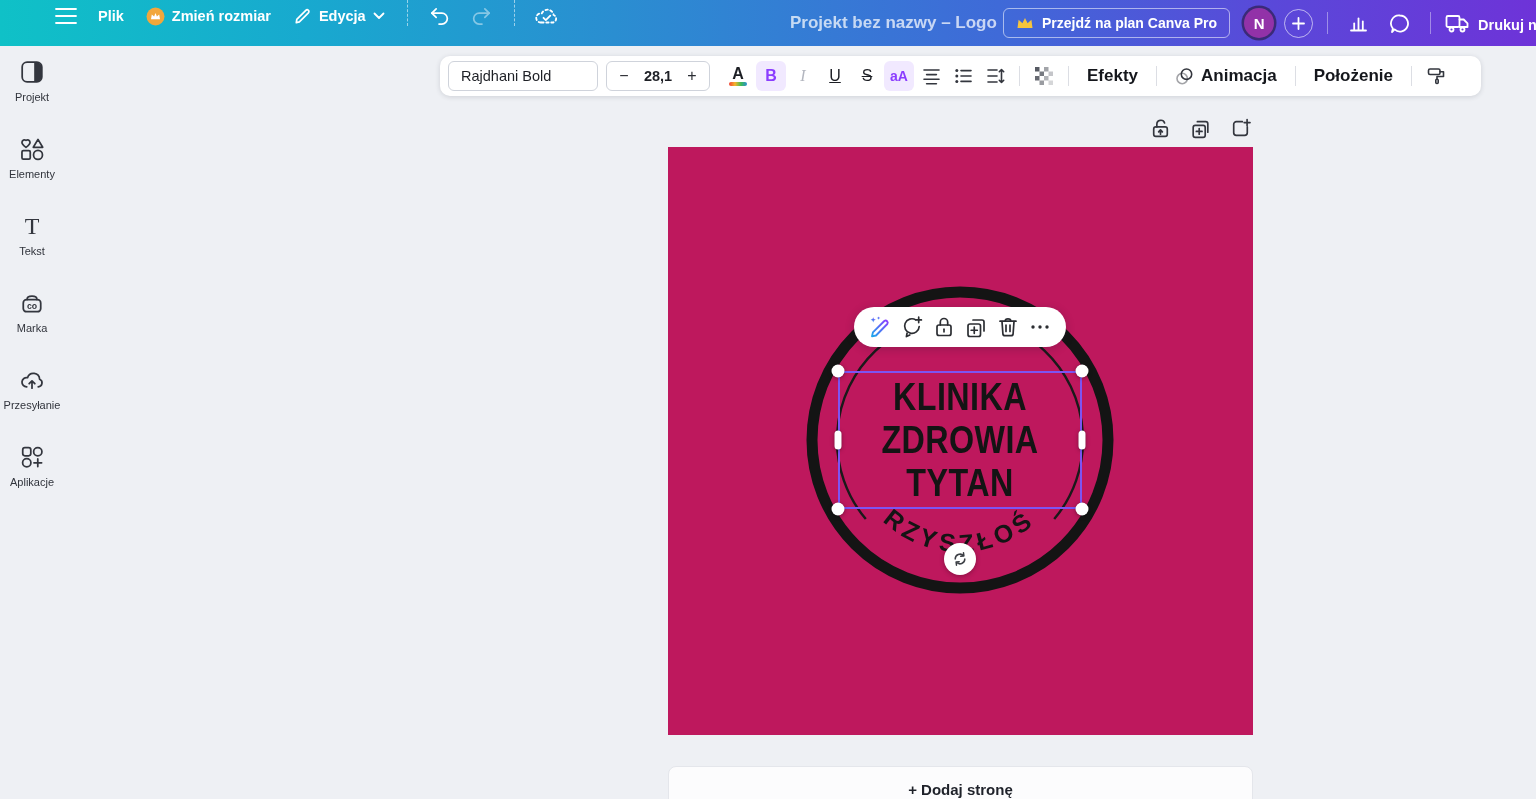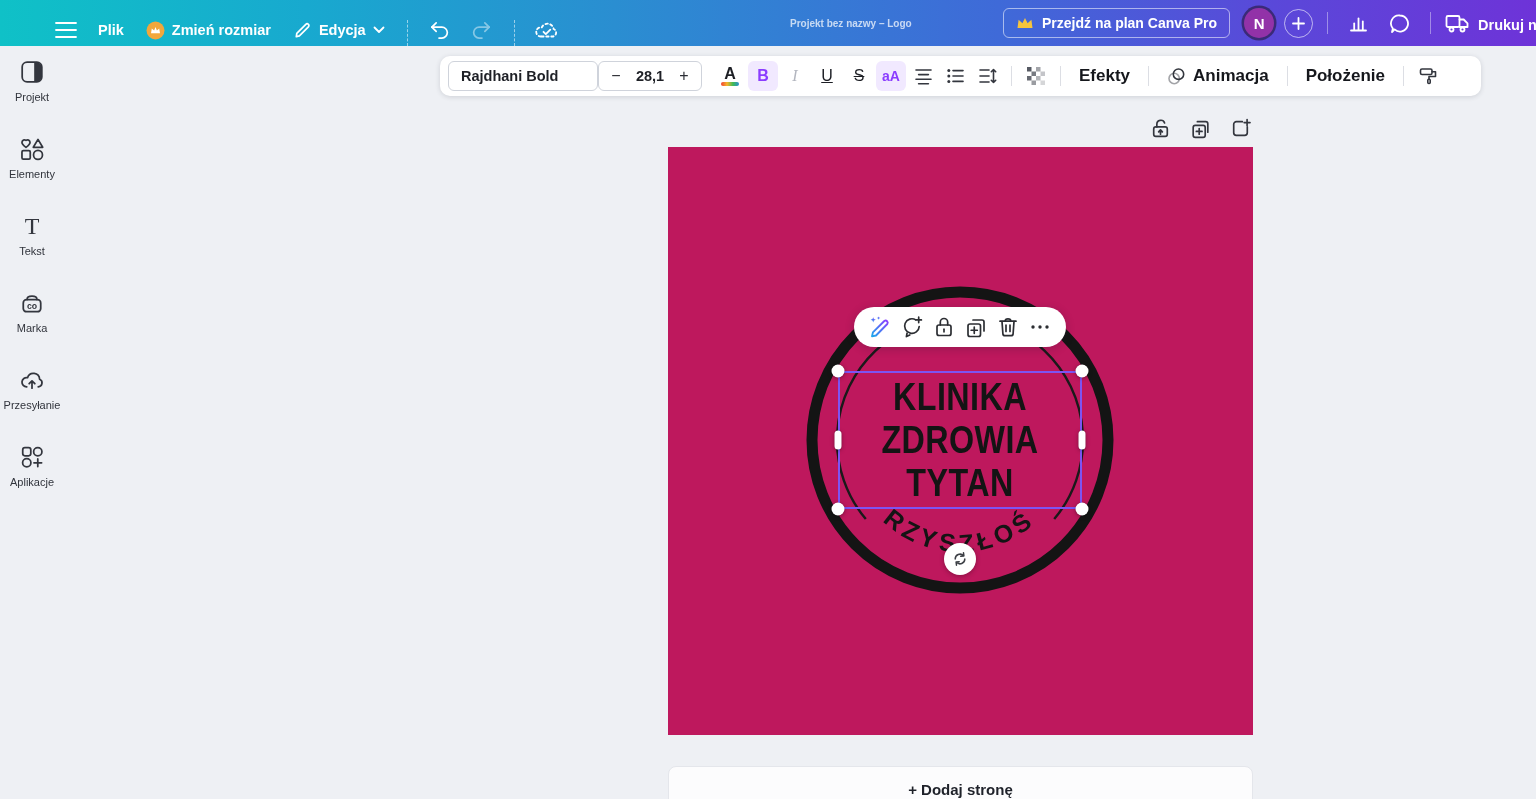--- a/index.html
+++ b/index.html
@@ -4,25 +4,25 @@
 <style>
   html,body{margin:0;padding:0;width:1536px;height:799px;overflow:hidden;
     font-family:"Liberation Sans","DejaVu Sans",sans-serif;background:#eef0f4;position:relative}
   *{box-sizing:border-box}
   button{font-family:inherit;border:none;background:transparent;padding:0;cursor:pointer}
 
   
   .topbar{position:absolute;left:0;top:0;width:1536px;height:46px;
     background:linear-gradient(90deg,#0fc1c7 0%,#18a9cf 20%,#2a8ed1 40%,#3f6ad8 65%,#5a48d9 83%,#6e33d8 100%);
     color:#fff;z-index:30}
-  .tb-left{position:absolute;left:0;top:0;height:46px;display:flex;align-items:flex-end;gap:10px;padding-left:50px}
+  .tb-left{position:absolute;left:0;top:0;height:46px;display:flex;align-items:flex-start;gap:10px;padding-left:50px}
   .tb-btn{display:flex;align-items:center;gap:7px;color:#fff;font-size:14.5px;font-weight:700;height:32px;padding:0 6px}
   .tb-sep{width:1px;height:26px;border-left:1px dashed rgba(255,255,255,.55);margin:0 6px}
   .tb-title{position:absolute;left:790px;top:50%;transform:translateY(-50%);
-    color:rgba(255,255,255,.72);font-size:10px;font-weight:600;white-space:nowrap}
+    color:rgba(255,255,255,.72);font-size:17px;font-weight:600;white-space:nowrap}
   .tb-right{position:absolute;left:1003px;top:0;height:46px;display:flex;align-items:center;gap:10px;white-space:nowrap}
   .pro-btn{display:flex;align-items:center;gap:8px;height:30px;padding:0 12px;border:1px solid rgba(255,255,255,.55);
     border-radius:6px;color:#fff;font-size:14px;font-weight:700}
   .avatar{width:30px;height:30px;border-radius:50%;background:#9232a8;box-shadow:0 0 0 2.5px #3a2a78;
     display:flex;align-items:center;justify-content:center;font-size:15px;font-weight:700;color:#fff;margin-left:4px}
   .plus-circle{width:29px;height:29px;border-radius:50%;border:1.5px solid rgba(255,255,255,.6);
     color:#fff;font-size:17px;font-weight:600;display:flex;align-items:center;justify-content:center}
   .vsep{width:1px;height:22px;background:rgba(255,255,255,.4);margin:0 4px}
   .icon-btn{width:32px;height:32px;display:flex;align-items:center;justify-content:center}
   .print-grp{display:flex;align-items:flex-end;gap:8px;color:#fff;font-size:14.5px;font-weight:700}
@@ -31,21 +31,21 @@
   .sidebar{position:absolute;left:0;top:46px;width:64px;padding-top:14px;z-index:20}
   .sb-item{width:64px;height:77px;display:flex;flex-direction:column;align-items:center;gap:7px;cursor:pointer}
   .sb-label{font-size:11px;color:#31343c;font-weight:500;white-space:nowrap}
   .sic{stroke:#33363e;fill:none;stroke-width:1.6;stroke-linecap:round;stroke-linejoin:round}
   .wic{stroke:#fff;fill:none;stroke-width:1.8;stroke-linecap:round;stroke-linejoin:round}
 
   
   .fmtbar{position:absolute;left:440px;top:56px;width:1041px;height:40px;background:#fff;border-radius:10px;
     box-shadow:0 1px 5px rgba(40,45,60,.16);display:flex;align-items:center;padding:0 8px;z-index:25}
   .font-box{width:150px;height:30px;border:1px solid #cfd3db;border-radius:6px;display:flex;align-items:center;
-    padding:0 12px;font-size:14.5px;font-weight:700;color:#1e2026;}
+    padding:0 12px;font-size:14.5px;font-weight:400;color:#1e2026;margin-right:8px}
   .size-box{width:104px;height:30px;border:1px solid #cfd3db;border-radius:6px;display:flex;align-items:center;
     justify-content:space-between;padding:0 10px;font-size:14.5px;font-weight:600;color:#1e2026;margin-right:12px}
   .size-box .st{font-size:16px;font-weight:500;color:#2a2c33;width:14px;text-align:center}
   .fbtn{min-width:30px;height:30px;border-radius:6px;display:flex;flex-direction:column;align-items:center;
     justify-content:center;font-size:16px;color:#1c1e24;margin:0 1px}
   .fbtn.active{background:#f1e9ff;color:#8b3dff}
   .rainbow{width:18px;height:4px;border-radius:2px;margin-top:1px;
     background:linear-gradient(90deg,#ef4136,#f7b32b,#3dbb56,#2a8ed1)}
   .fsep{width:1px;height:20px;background:#dcdee4;margin:0 8px}
   .flabel{font-size:17px;font-weight:700;color:#15171c;padding:0 10px;display:flex;align-items:center;gap:7px;white-space:nowrap}

